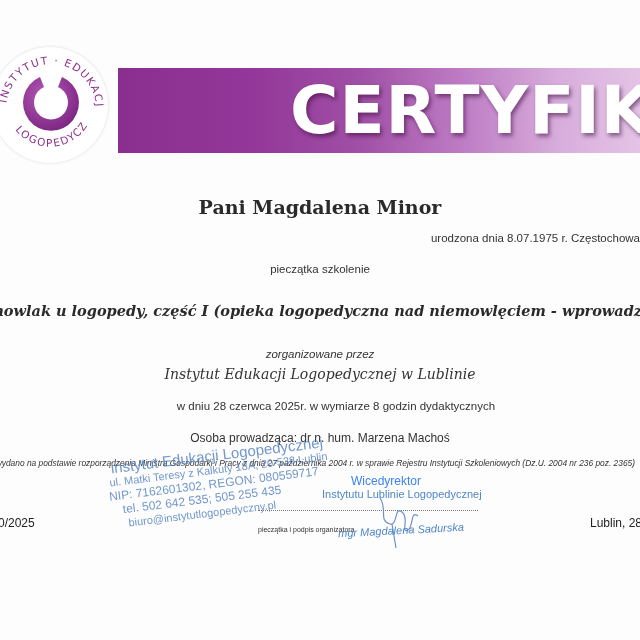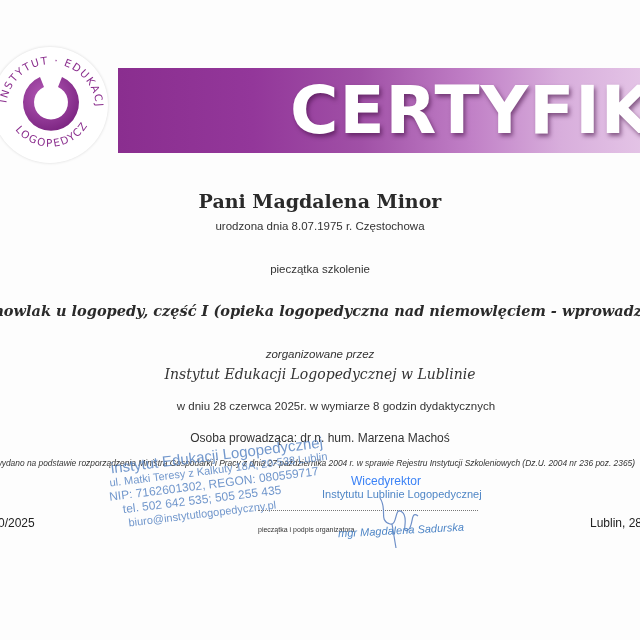--- a/index.html
+++ b/index.html
@@ -23,24 +23,24 @@
   .logo {
     position: absolute; left: -8px; top: 47px; width: 116px; height: 116px;
     border-radius: 50%; background: #ffffff;
     box-shadow: 0 0 3px rgba(0,0,0,0.15);
   }
   .logo svg { position: absolute; left: 0; top: 0; }
   .center-line {
     position: absolute; left: 0; width: 640px; text-align: center; white-space: nowrap;
   }
   .name {
-    top: 190px; font-family: "DejaVu Serif", serif; font-weight: bold; font-size: 19px; color: #2a2a2a;
+    top: 196px; font-family: "DejaVu Serif", serif; font-weight: bold; font-size: 19px; color: #2a2a2a;
   }
   .small { font-size: 11.5px; color: #333; }
-  .born { top: 220px; }
+  .born { top: 232px; text-align: right; }
   .completed { top: 263px; }
   .course {
     top: 302px; left: -108px; width: 860px;
     font-family: "DejaVu Serif", serif; font-style: italic; font-weight: bold; font-size: 14.5px; color: #2a2a2a;
   }
   .organized { top: 348px; font-style: italic; }
   .institute {
     top: 366px; font-family: "DejaVu Serif", serif; font-style: italic; font-size: 14px; color: #333;
   }
   .date-line { top: 400px; padding-left: 16px; }

